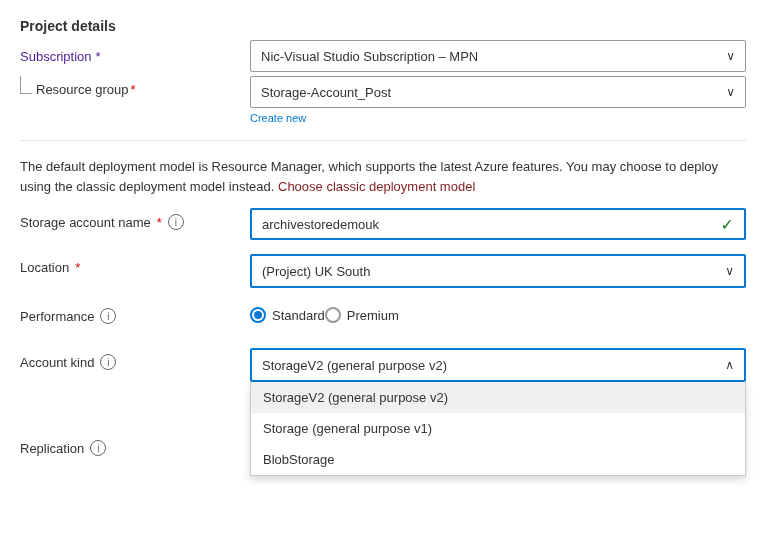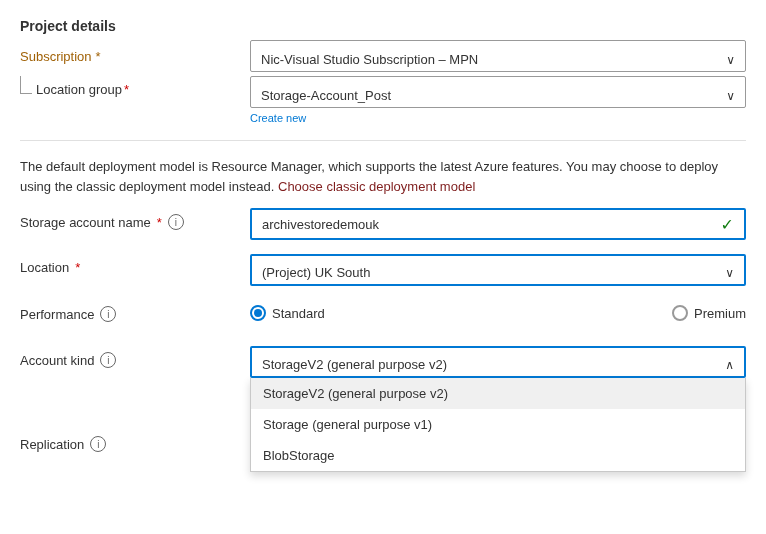--- a/index.html
+++ b/index.html
@@ -58,25 +58,25 @@
       margin-left: 2px;
     }
     .form-control {
       flex: 1;
     }
     .select-box {
       width: 100%;
       height: 32px;
       border: 1px solid #999;
       border-radius: 2px;
-      padding: 4px 10px;
+      padding: 15px 10px;
       font-size: 13px;
       background: #fff;
       display: flex;
-      align-items: flex-end;
+      align-items: center;
       justify-content: space-between;
       cursor: pointer;
       position: relative;
     }
     .select-box-text {
       font-size: 13px;
       color: #333;
     }
     .select-box-chevron {
       color: #333;
@@ -115,37 +115,35 @@
     }
     .subscription-row {
       display: flex;
       align-items: center;
       margin-bottom: 4px;
     }
     .subscription-label {
       width: 230px;
       min-width: 230px;
       font-size: 13px;
-      color: #a16207;
+      color: #4c1d95;
       display: flex;
       align-items: center;
       gap: 4px;
       padding-top: 0;
     }
     .divider {
       border: none;
       border-top: 1px solid #e0e0e0;
       margin: 16px 0;
     }
     .radio-group {
       display: flex;
       align-items: center;
-      gap: 20px;
       padding-top: 5px;
-      justify-content: space-between;
     }
     .radio-option {
       display: flex;
       align-items: center;
       gap: 6px;
       cursor: pointer;
     }
     .radio-circle {
       width: 16px;
       height: 16px;
@@ -240,21 +238,21 @@
           <span class="select-box-text">Nic-Visual Studio Subscription – MPN</span>
           <span class="select-box-chevron">∨</span>
         </div>
       </div>
     </div>
 
     <div class="form-row" style="margin-bottom:4px;">
       <div class="form-label">
         <div class="label-with-indent">
           <span class="connector"></span>
-          <span>Location group</span>
+          <span>Resource group</span>
           <span class="required">*</span>
         </div>
       </div>
       <div class="form-control">
         <div class="select-box">
           <span class="select-box-text">Storage-Account_Post</span>
           <span class="select-box-chevron">∨</span>
         </div>
         <a class="create-new-link">Create new</a>
       </div>

